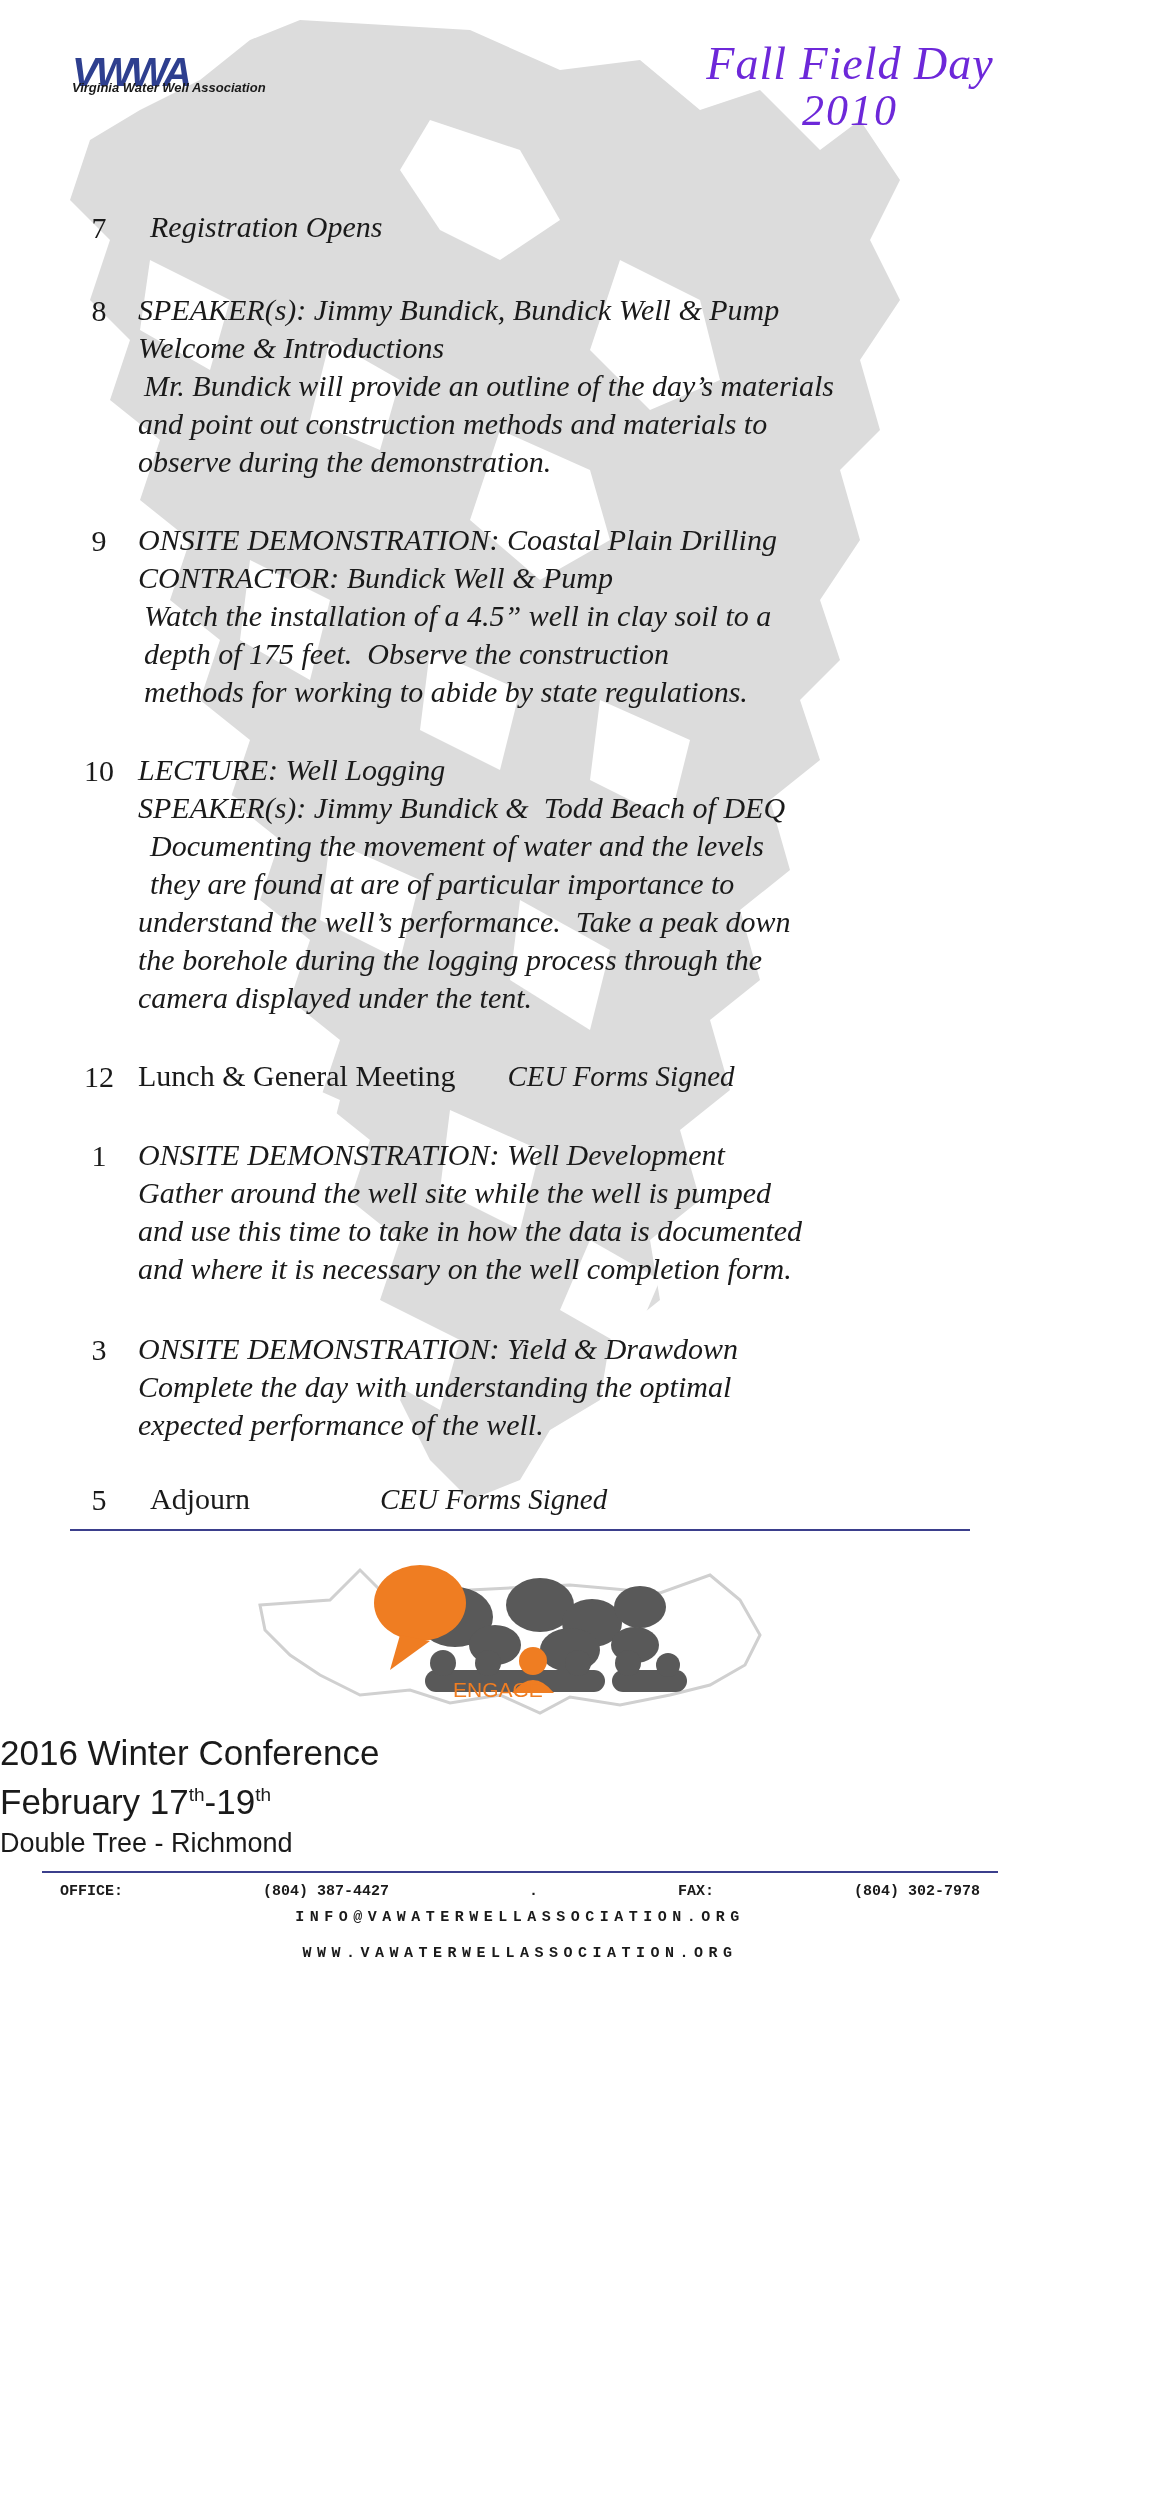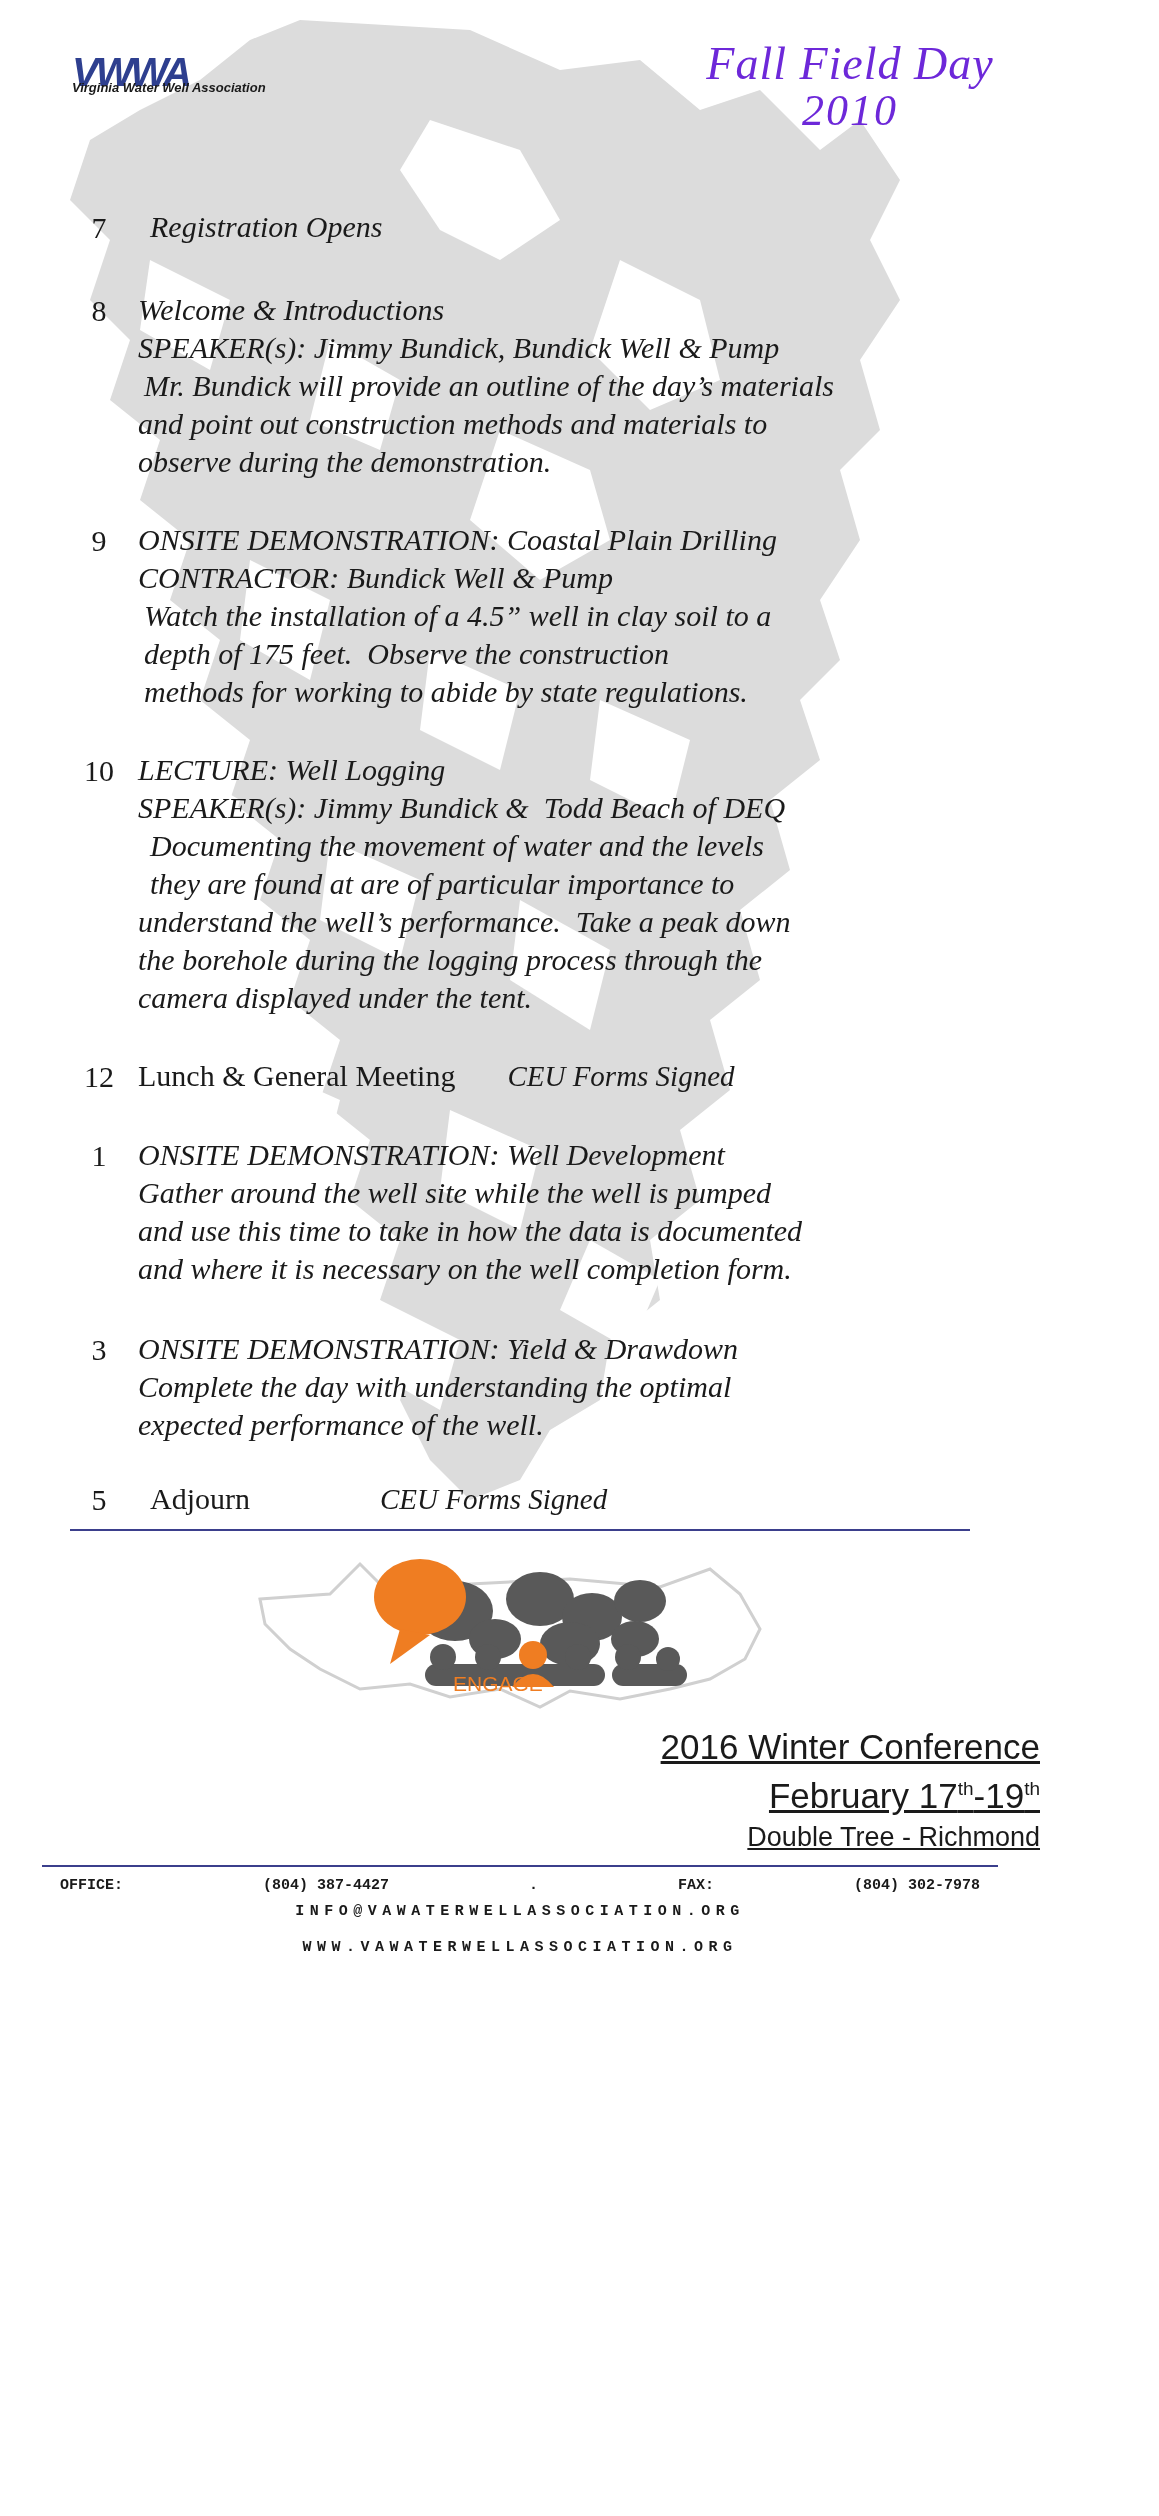--- a/index.html
+++ b/index.html
@@ -136,23 +136,22 @@
   .item.adjourn { margin-bottom: 10px; }
 
   
   .rule {
     height: 2px;
     background: #3b3f8c;
     margin: 0 70px;
   }
   .promo {
     position: relative;
-    text-align: right;
-    padding-top: 2px;
-    text-decoration: underline;
+    text-align: left;
+    padding-top: 8px;
   }
   .engage-art {
     position: relative;
     width: 560px;
     height: 185px;
     margin: 6px auto 0;
   }
   .conf-title {
     font-family: "Liberation Sans", sans-serif;
     font-size: 35px;
@@ -248,22 +247,22 @@
     <div class="item reg">
       <div class="time">7</div>
       <div class="body">
         <div class="line indent1">Registration Opens</div>
       </div>
     </div>
 
     <div class="item welcome">
       <div class="time">8</div>
       <div class="body">
+        <div class="line">SPEAKER(s): Jimmy Bundick, Bundick Well &amp; Pump</div>
         <div class="line">Welcome &amp; Introductions</div>
-        <div class="line">SPEAKER(s): Jimmy Bundick, Bundick Well &amp; Pump</div>
         <div class="line indent2">Mr. Bundick will provide an outline of the day’s materials</div>
         <div class="line">and point out construction methods and materials to</div>
         <div class="line">observe during the demonstration.</div>
       </div>
     </div>
 
     <div class="item onsite1">
       <div class="time">9</div>
       <div class="body">
         <div class="line">ONSITE DEMONSTRATION: Coastal Plain Drilling</div>

